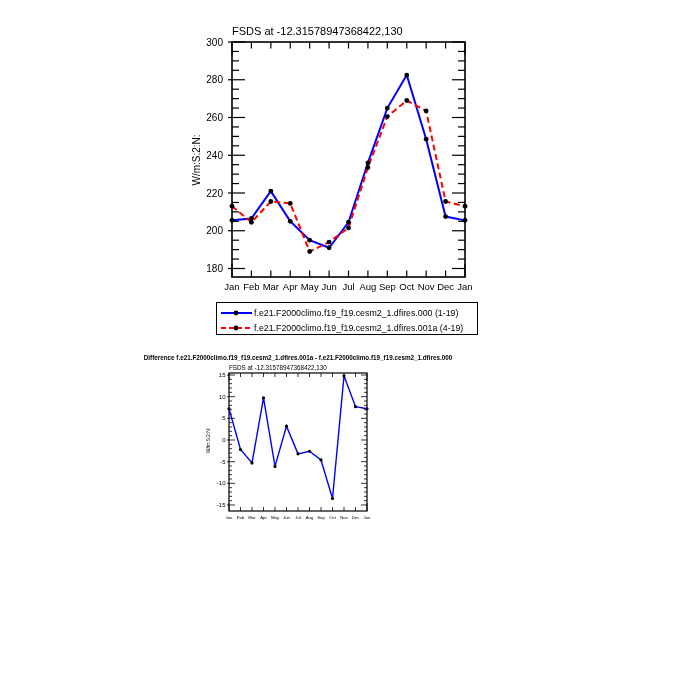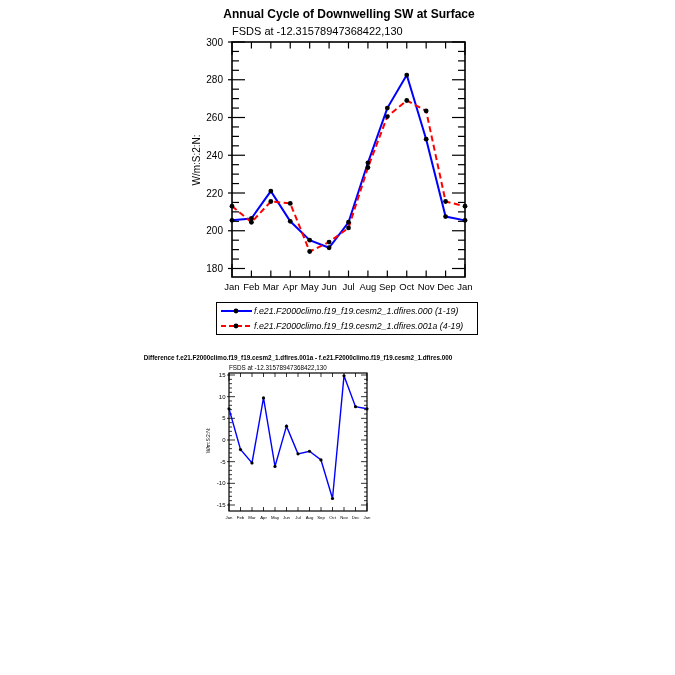--- a/index.html
+++ b/index.html
@@ -7,21 +7,21 @@
           font-family:"Liberation Sans",sans-serif;color:#000;}
   #charts-canvas{position:absolute;left:0;top:0;}
   svg text{font-family:"Liberation Sans",sans-serif;fill:#000;}
   .abs{position:absolute;white-space:nowrap;}
   .top-title{left:160px;top:7px;width:378px;text-align:center;font-size:12px;font-weight:bold;}
   .top-subtitle{left:232px;top:25px;font-size:11px;}
   .ylab-top{left:149px;top:152px;width:100px;height:16px;text-align:center;font-size:10px;
             transform:rotate(-90deg);transform-origin:center;}
   .legend{left:216px;top:302px;width:262px;height:33px;border:1px solid #000;box-sizing:border-box;
           display:flex;flex-direction:column;justify-content:space-evenly;padding-left:3px;}
-  .legend-row{display:flex;align-items:center;height:14px;font-style:italic;}
+  .legend-row{display:flex;align-items:flex-end;height:14px;}
   .legend-row svg{flex:0 0 auto;margin-right:1px;}
   .legend-row span{font-size:8.8px;}
   .bot-title{left:98px;top:354px;width:400px;text-align:center;font-size:6.3px;font-weight:bold;}
   .bot-subtitle{left:229px;top:364px;font-size:6.3px;}
   .ylab-bot{left:184px;top:436px;width:50px;height:9px;text-align:center;font-size:5px;
             transform:rotate(-90deg);transform-origin:center;}
 </style>
 </head>
 <body>
 
@@ -275,21 +275,20 @@
         <circle cx="298" cy="453.86606" r="1.6" fill="#000"></circle>
         <circle cx="309.5" cy="451.26608" r="1.6" fill="#000"></circle>
         <circle cx="321" cy="459.93268" r="1.6" fill="#000"></circle>
         <circle cx="332.5" cy="498.49905" r="1.6" fill="#000"></circle>
         <circle cx="344" cy="375.86666" r="1.6" fill="#000"></circle>
         <circle cx="355.5" cy="406.63309" r="1.6" fill="#000"></circle>
         <circle cx="367" cy="408.79974" r="1.6" fill="#000"></circle>
       </g>
   </svg>
 
-  <div class="abs top-title">Annual Cycle of Downwelling SW at Surface</div>
   <div class="abs top-subtitle">FSDS at -12.31578947368422,130</div>
   <div class="abs ylab-top">W/m:S:2:N:</div>
 
   <div class="abs legend">
     <div class="legend-row">
       <svg width="33" height="10">
         <line x1="1" y1="5" x2="32" y2="5" stroke="#0000ff" stroke-width="2"></line>
         <circle cx="16" cy="5" r="2.4" fill="#000"></circle>
       </svg>
       <span>f.e21.F2000climo.f19_f19.cesm2_1.dfires.000 (1-19)</span>

